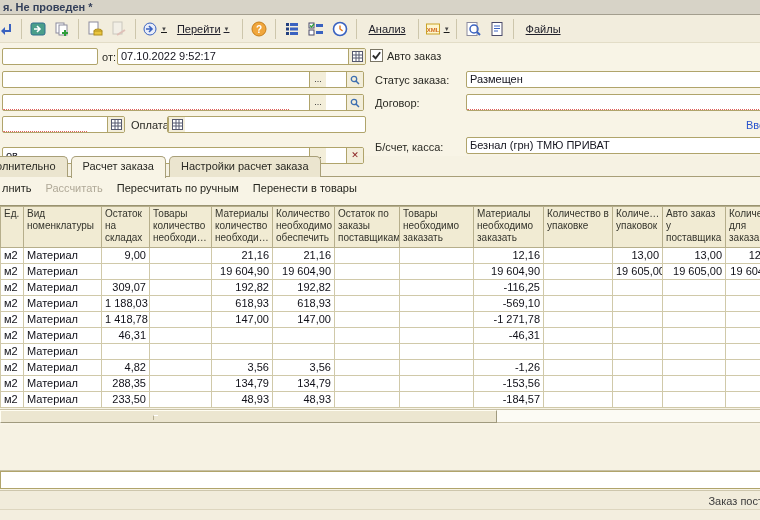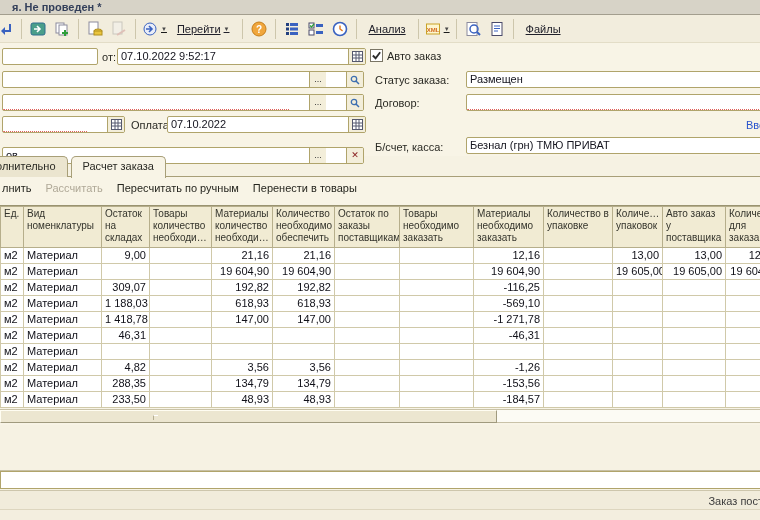--- a/index.html
+++ b/index.html
@@ -1,20 +1,20 @@
 <!DOCTYPE html>
 <html><head>
 <meta charset="utf-8">
 <style>
   * { margin:0; padding:0; box-sizing:border-box; }
   html,body { width:760px; height:520px; overflow:hidden; }
   body { font-family:"Liberation Sans", sans-serif; font-size:11px; background:#f6f2e3; position:relative; color:#1a1a1a; }
 
   
-  .titlebar { position:absolute; top:0; left:0; width:760px; height:15px; background:#d7d3c7; border-bottom:1px solid #a39e8e; color:#333f5a; font-weight:bold; font-size:11px; line-height:14px; padding-left:12px; white-space:nowrap; }
+  .titlebar { position:absolute; top:0; left:0; width:760px; height:15px; background:#d7d3c7; border-bottom:1px solid #a39e8e; color:#333f5a; font-weight:bold; font-size:11px; line-height:14px; padding-left:3px; white-space:nowrap; }
 
   
   .toolbar { position:absolute; top:15px; left:0; width:760px; height:28px; background:#f2eddd; border-bottom:1px solid #e3ddc7; display:flex; align-items:center; padding-left:0; }
   .tbtn { height:22px; min-width:22px; display:flex; align-items:center; justify-content:center; border:1px solid transparent; border-radius:2px; margin:0 1px;text-decoration:underline; }
   .tbtn.text { padding:0 6px; color:#20202a; }
   .tbtn.dim { opacity:.45; }
   .sep { width:1px; height:20px; background:#cdc6ac; margin:0 4px; }
   .caret { font-size:6px; color:#4a4a4a; margin-left:3px; }
   .icon16 { width:16px; height:16px; display:block; }
 
@@ -232,21 +232,20 @@
     <div class="val req"></div>
     <div class="fbtn">
         <svg width="11" height="11" viewBox="0 0 11 11">
           <rect x="0.5" y="0.5" width="10" height="10" fill="#fff" stroke="#55586e"></rect>
           <path d="M0.5 4 h10 M0.5 7 h10 M4 0.5 v10 M7 0.5 v10" stroke="#55586e" stroke-width="1"></path>
         </svg>
       </div>
   </div>
   <div class="lbl" style="left:131px; top:76px;">Оплата:</div>
   <div class="fld" style="left:167px; top:73px; width:199px;">
-    <div class="val">07.10.2022</div>
     <div class="fbtn">
         <svg width="11" height="11" viewBox="0 0 11 11">
           <rect x="0.5" y="0.5" width="10" height="10" fill="#fff" stroke="#55586e"></rect>
           <path d="M0.5 4 h10 M0.5 7 h10 M4 0.5 v10 M7 0.5 v10" stroke="#55586e" stroke-width="1"></path>
         </svg>
       </div>
   </div>
   <div class="link" style="position:absolute; left:746px; top:76px;">Вве</div>
 
   <div class="fld" style="left:2px; top:104px; width:362px;">
@@ -256,20 +255,21 @@
   </div>
   <div class="lbl" style="left:375px; top:98px;">Б/счет, касса:</div>
   <div class="fld" style="left:466px; top:94px; width:296px;">
     <div class="val">Безнал (грн) ТМЮ ПРИВАТ</div>
   </div>
 </div>
 
 <div class="tabs">
   <div class="tab first">олнительно</div>
   <div class="tab active">Расчет заказа</div>
+  <div class="tab">Настройки расчет заказа</div>
 </div>
 
 <div class="panel">
   <div class="actions">
     <span class="action">лнить</span>
     <span class="action disabled">Рассчитать</span>
     <span class="action">Пересчитать по ручным</span>
     <span class="action">Перенести в товары</span>
   </div>
 

